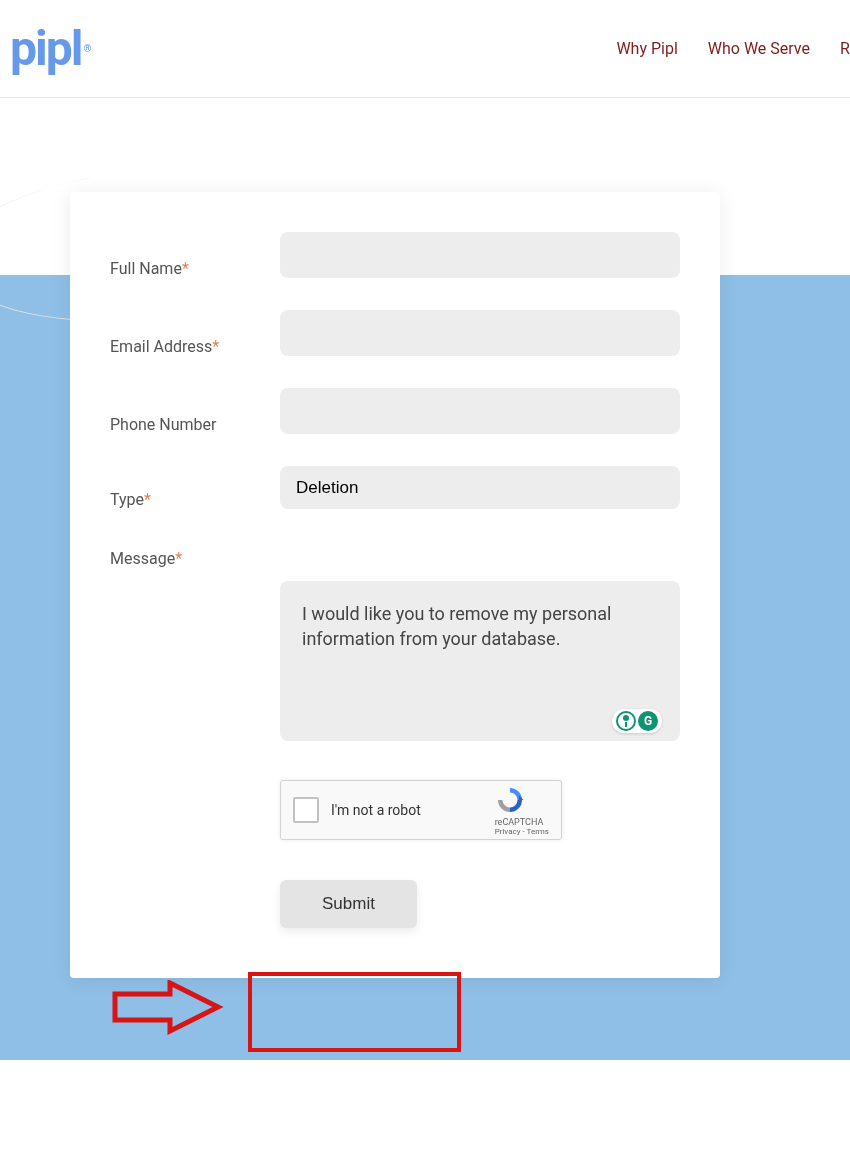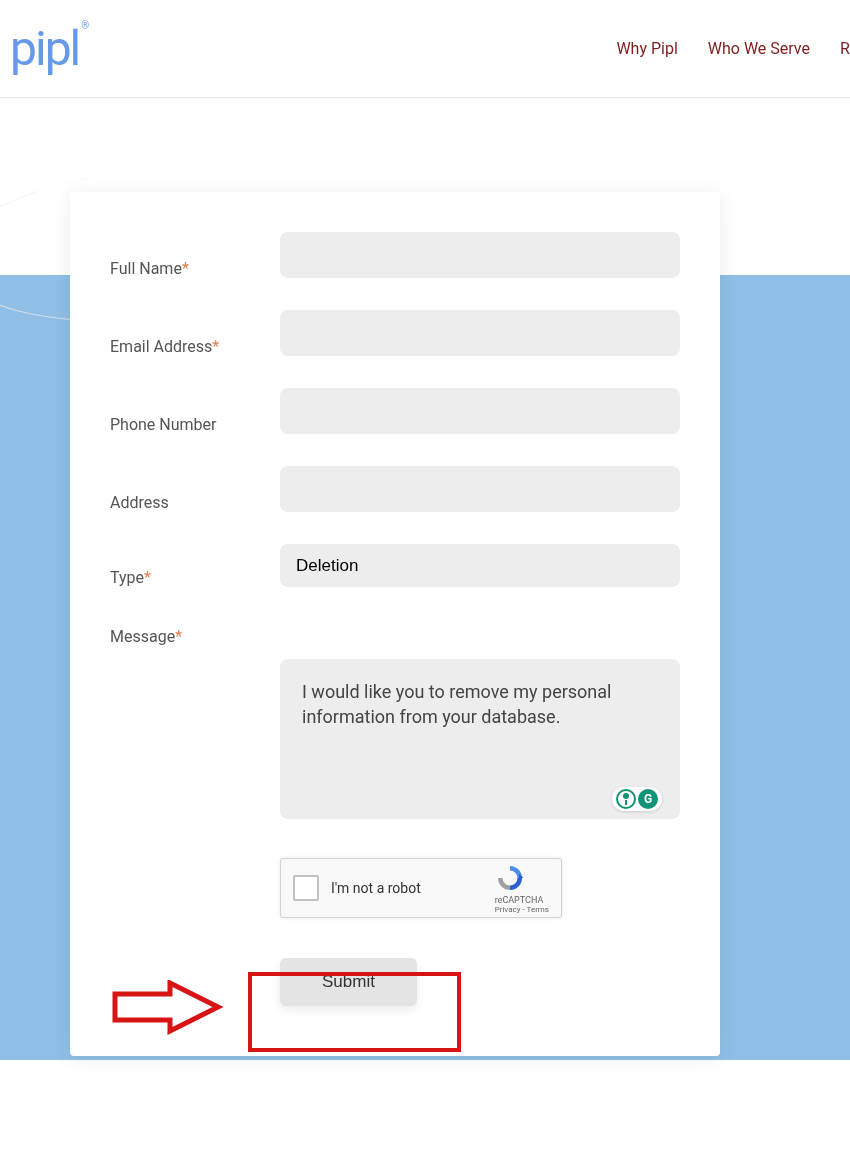--- a/index.html
+++ b/index.html
@@ -23,25 +23,25 @@
       justify-content: space-between;
       padding: 20px 0 20px 10px;
       border-bottom: 1px solid #e8e8e8;
       position: relative;
       z-index: 10;
       background: #fff;
     }
     
     .logo {
       font-size: 48px;
-      font-weight: 400;
+      font-weight: 700;
       color: #6699e8;
       letter-spacing: -2px;
       display: flex;
-      align-items: flex-start;
+      align-items: center;
     }
     
     .logo-reg {
       font-size: 10px;
       color: #6699e8;
       margin-left: 2px;
       vertical-align: baseline;
     }
     
     .nav {
@@ -349,26 +349,20 @@
     <input type="text" class="form-input" value="" style="">
   </div>
 
   <div class="form-row">
     <div class="form-label">
       <span>Phone Number</span>
     </div>
     <input type="text" class="form-input" value="" style="">
   </div>
 
-  <div class="form-row">
-    <div class="form-label">
-      <span>Address</span>
-    </div>
-    <input type="text" class="form-input" value="" style="">
-  </div>
 
   <div class="form-row">
     <div class="form-label">
       <span>Type</span><span class="required">*</span>
     </div>
     <select class="form-select">
       <option>Deletion</option>
     </select>
   </div>
 

